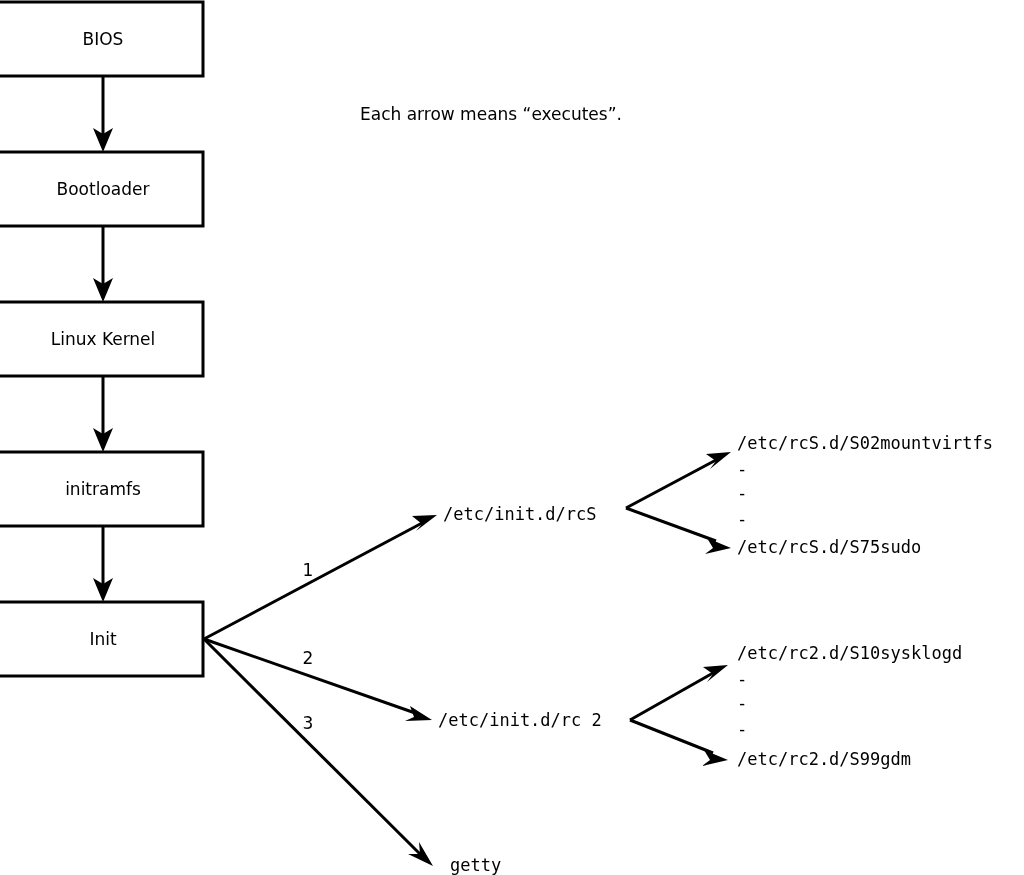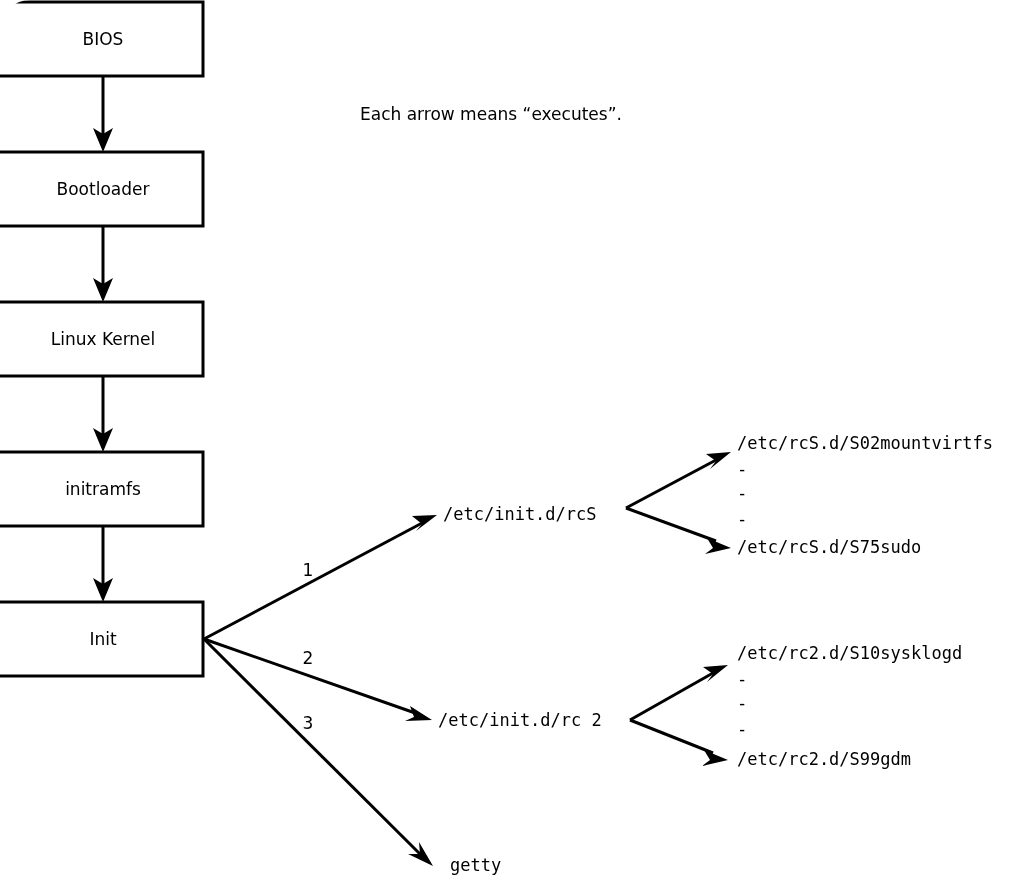--- a/index.html
+++ b/index.html
@@ -10,21 +10,20 @@
   body {
     font-family: "DejaVu Sans", sans-serif;
     color: #000000;
   }
   #canvas {
     position: relative;
     width: 1024px;
     height: 875px;
     background: #ffffff;
     overflow: hidden;
-    border-radius: 30px;
   }
   #diagram-svg {
     position: absolute;
     left: 0;
     top: 0;
     width: 1024px;
     height: 875px;
   }
   .box-label {
     font-family: "DejaVu Sans", sans-serif;

